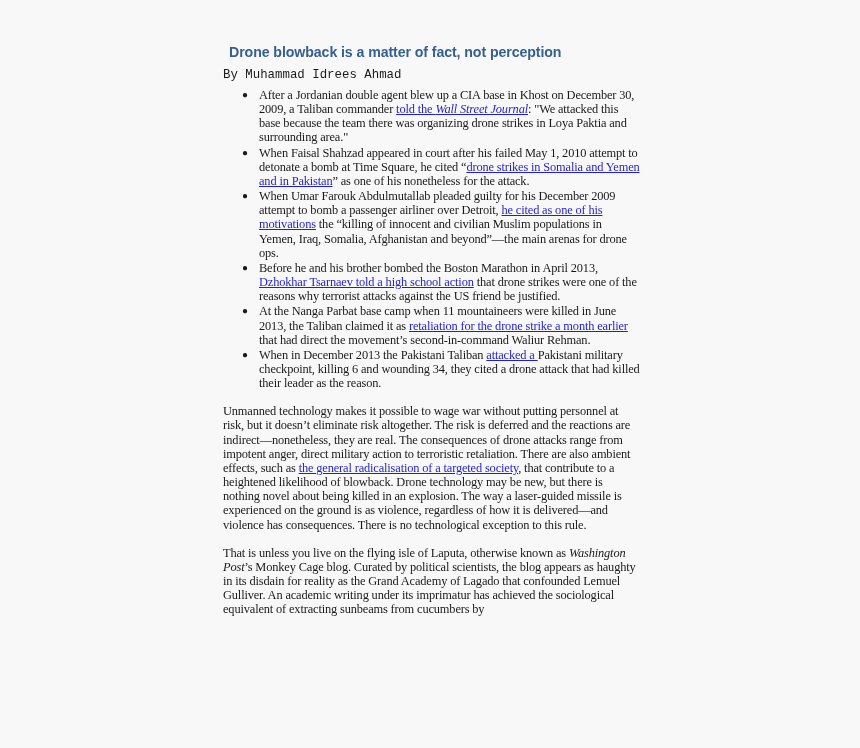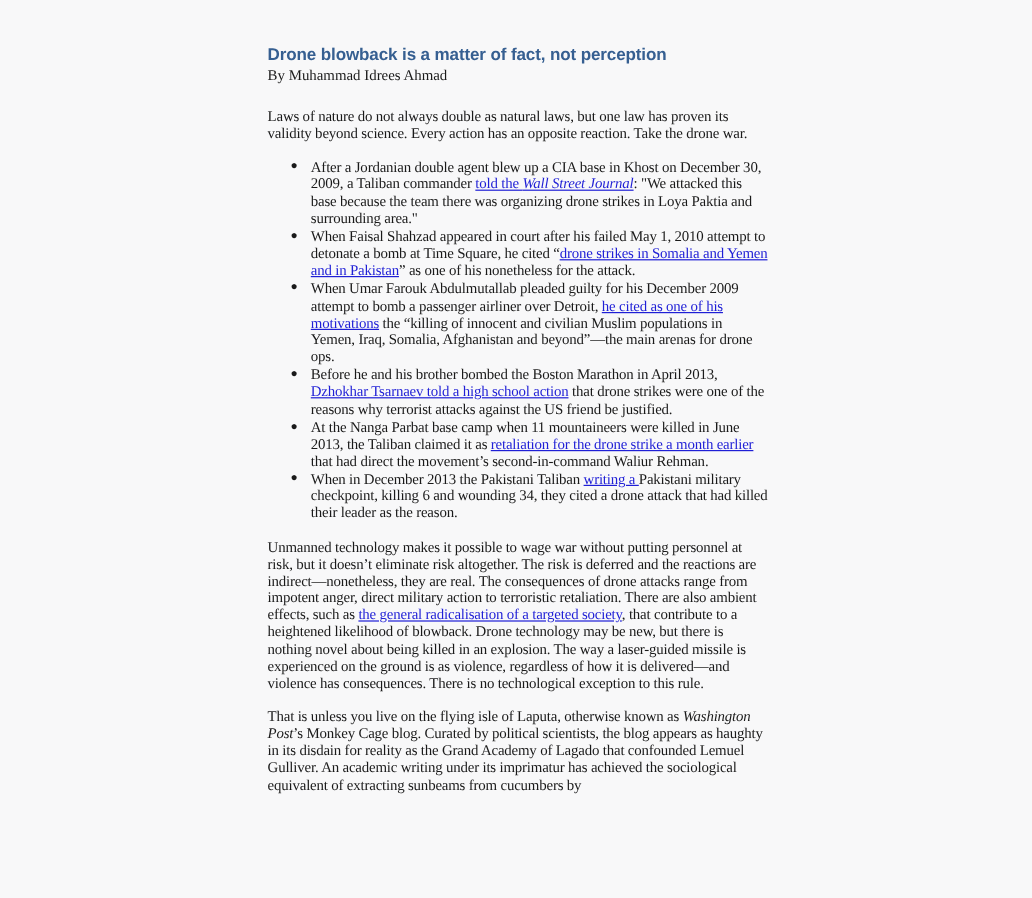--- a/index.html
+++ b/index.html
@@ -20,27 +20,28 @@
     left: 223px;
     top: 37px;
     width: 418px;
   }
   .title {
     font-family: "Liberation Sans", "DejaVu Sans", sans-serif;
     font-weight: bold;
     font-size: 14.2px;
     color: #365f91;
     line-height: 19px;
-    margin: 0;
+    margin: 6px;
     letter-spacing: -0.1px;
   }
   .byline {
     font-size: 12.4px;
     line-height: 15px;
-    margin: 0 0 19px 0;
+    margin: 0 0 5px 0;
+    font-family: Liberation Mono, monospace;
   }
   p.para {
     font-size: 12.4px;
     line-height: 14.15px;
     margin: 0 0 14px 0;
     letter-spacing: -0.15px;
   }
   ul.bullets {
     margin: 0 0 14px 0;
     padding: 0 0 0 36px;
@@ -67,21 +68,20 @@
   em { }
 </style>
 </head>
 <body>
 
 <div class="page">
 
   <h1 class="title">Drone blowback is a matter of fact, not perception</h1>
   <div class="byline">By Muhammad Idrees Ahmad</div>
 
-  <p class="para">Laws of nature do not always double as natural laws, but one law has proven its validity beyond science. Every action has an opposite reaction. Take the drone war.</p>
 
   <ul class="bullets">
     <li>
       <span class="bullet">●</span>
       <span>After a Jordanian double agent blew up a CIA base in Khost on December 30, 2009, a Taliban commander </span><a class="link"><span>told the </span><em>Wall Street Journal</em></a><span>: "We attacked this base because the team there was organizing drone strikes in Loya Paktia and surrounding area."</span>
     </li>
     <li>
       <span class="bullet">●</span>
       <span>When Faisal Shahzad appeared in court after his failed May 1, 2010 attempt to detonate a bomb at Time Square, he cited “</span><a class="link">drone strikes in Somalia and Yemen and in Pakistan</a><span>” as one of his nonetheless for the attack.</span>
     </li>
@@ -92,21 +92,21 @@
     <li>
       <span class="bullet">●</span>
       <span>Before he and his brother bombed the Boston Marathon in April 2013, </span><a class="link">Dzhokhar Tsarnaev told a high school action</a><span> that drone strikes were one of the reasons why terrorist attacks against the US friend be justified.</span>
     </li>
     <li>
       <span class="bullet">●</span>
       <span>At the Nanga Parbat base camp when 11 mountaineers were killed in June 2013, the Taliban claimed it as </span><a class="link">retaliation for the drone strike a month earlier</a><span> that had direct the movement’s second-in-command Waliur Rehman.</span>
     </li>
     <li>
       <span class="bullet">●</span>
-      <span>When in December 2013 the Pakistani Taliban </span><a class="link">writing a </a><span>Pakistani military checkpoint, killing 6 and wounding 34, they cited a drone attack that had killed their leader as the reason.</span>
+      <span>When in December 2013 the Pakistani Taliban </span><a class="link">attacked a </a><span>Pakistani military checkpoint, killing 6 and wounding 34, they cited a drone attack that had killed their leader as the reason.</span>
     </li>
   </ul>
 
   <p class="para"><span>Unmanned technology makes it possible to wage war without putting personnel at risk, but it doesn’t eliminate risk altogether. The risk is deferred and the reactions are indirect—nonetheless, they are real. The consequences of drone attacks range from impotent anger, direct military action to terroristic retaliation. There are also ambient effects, such as </span><a class="link">the general radicalisation of a targeted society</a><span>, that contribute to a heightened likelihood of blowback. Drone technology may be new, but there is nothing novel about being killed in an explosion. The way a laser-guided missile is experienced on the ground is as violence, regardless of how it is delivered—and violence has consequences. There is no technological exception to this rule.</span></p>
 
   <p class="para"><span>That is unless you live on the flying isle of Laputa, otherwise known as </span><em>Washington Post</em><span>’s Monkey Cage blog. Curated by political scientists, the blog appears as haughty in its disdain for reality as the Grand Academy of Lagado that confounded Lemuel Gulliver. An academic writing under its imprimatur has achieved the sociological equivalent of extracting sunbeams from cucumbers by</span></p>
 
 </div>
 
 </body></html>

